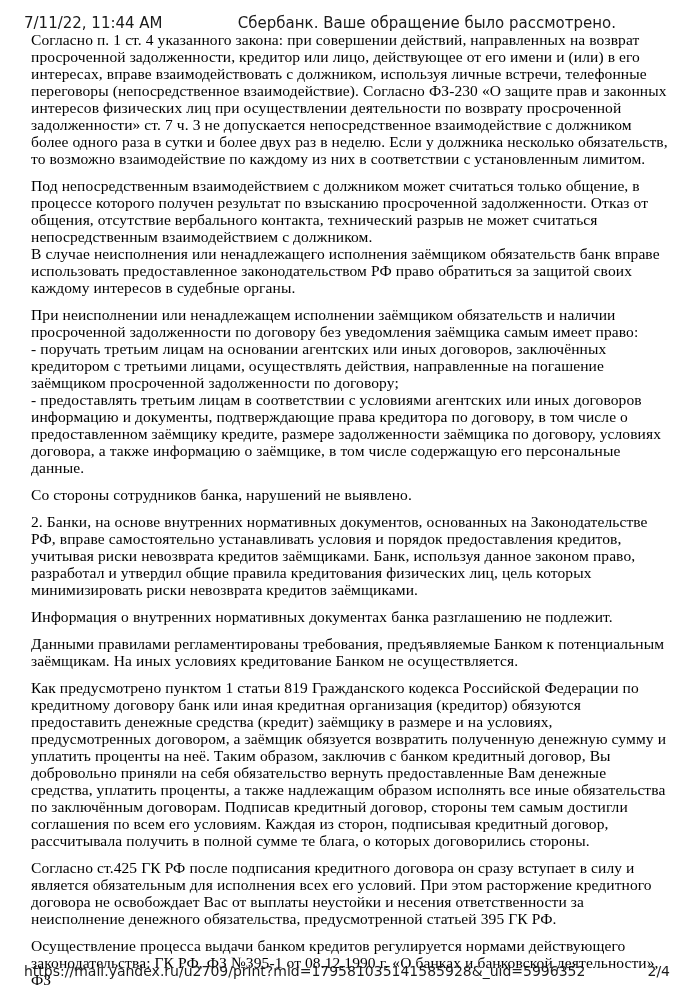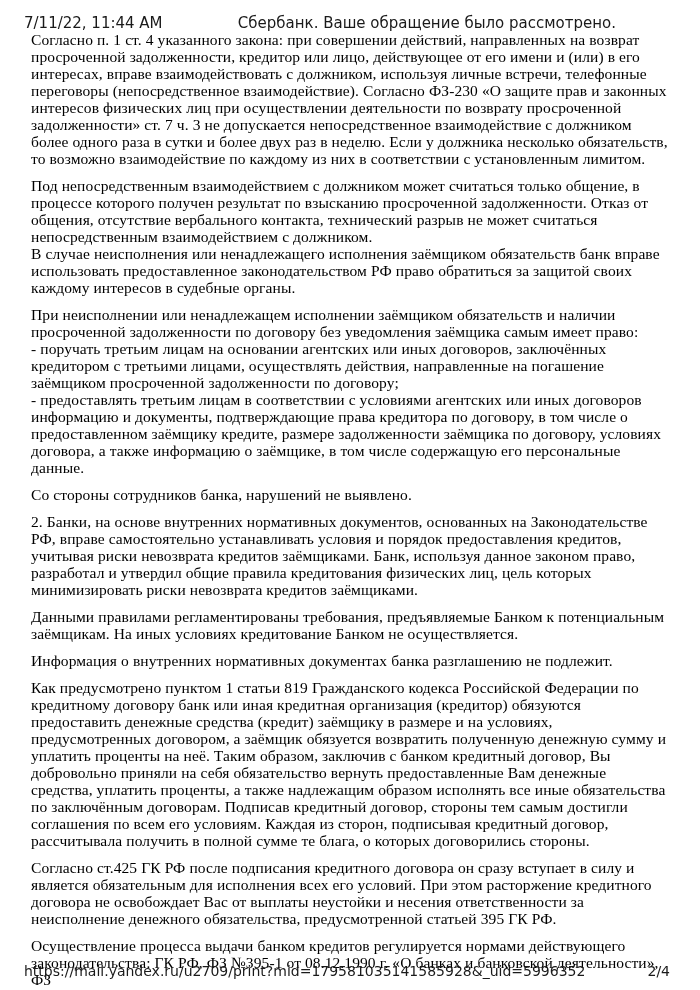--- a/index.html
+++ b/index.html
@@ -107,24 +107,24 @@
         <div class="seg">- поручать третьим лицам на основании агентских или иных договоров, заключённых кредитором с третьими лицами, осуществлять действия, направленные на погашение заёмщиком просроченной задолженности по договору;</div>
         <div class="seg">- предоставлять третьим лицам в соответствии с условиями агентских или иных договоров информацию и документы, подтверждающие права кредитора по договору, в том числе о предоставленном заёмщику кредите, размере задолженности заёмщика по договору, условиях договора, а также информацию о заёмщике, в том числе содержащую его персональные данные.</div>
       </div>
       <div class="para">
         <div class="seg">Со стороны сотрудников банка, нарушений не выявлено.</div>
       </div>
       <div class="para">
         <div class="seg">2. Банки, на основе внутренних нормативных документов, основанных на Законодательстве РФ, вправе самостоятельно устанавливать условия и порядок предоставления кредитов, учитывая риски невозврата кредитов заёмщиками. Банк, используя данное законом право, разработал и утвердил общие правила кредитования физических лиц, цель которых минимизировать риски невозврата кредитов заёмщиками.</div>
       </div>
       <div class="para">
-        <div class="seg">Данными правилами регламентированы требования, предъявляемые Банком к потенциальным заёмщикам. На иных условиях кредитование Банком не осуществляется.</div>
+        <div class="seg">Информация о внутренних нормативных документах банка разглашению не подлежит.</div>
       </div>
       <div class="para">
-        <div class="seg">Информация о внутренних нормативных документах банка разглашению не подлежит.</div>
+        <div class="seg">Данными правилами регламентированы требования, предъявляемые Банком к потенциальным заёмщикам. На иных условиях кредитование Банком не осуществляется.</div>
       </div>
       <div class="para">
         <div class="seg">Как предусмотрено пунктом 1 статьи 819 Гражданского кодекса Российской Федерации по кредитному договору банк или иная кредитная организация (кредитор) обязуются предоставить денежные средства (кредит) заёмщику в размере и на условиях, предусмотренных договором, а заёмщик обязуется возвратить полученную денежную сумму и уплатить проценты на неё. Таким образом, заключив с банком кредитный договор, Вы добровольно приняли на себя обязательство вернуть предоставленные Вам денежные средства, уплатить проценты, а также надлежащим образом исполнять все иные обязательства по заключённым договорам. Подписав кредитный договор, стороны тем самым достигли соглашения по всем его условиям. Каждая из сторон, подписывая кредитный договор, рассчитывала получить в полной сумме те блага, о которых договорились стороны.</div>
       </div>
       <div class="para">
         <div class="seg">Согласно ст.425 ГК РФ после подписания кредитного договора он сразу вступает в силу и является обязательным для исполнения всех его условий. При этом расторжение кредитного договора не освобождает Вас от выплаты неустойки и несения ответственности за неисполнение денежного обязательства, предусмотренной статьей 395 ГК РФ.</div>
       </div>
       <div class="para">
         <div class="seg">Осуществление процесса выдачи банком кредитов регулируется нормами действующего законодательства: ГК РФ, ФЗ №395-1 от 08.12.1990 г. «О банках и банковской деятельности», ФЗ</div>
       </div>

